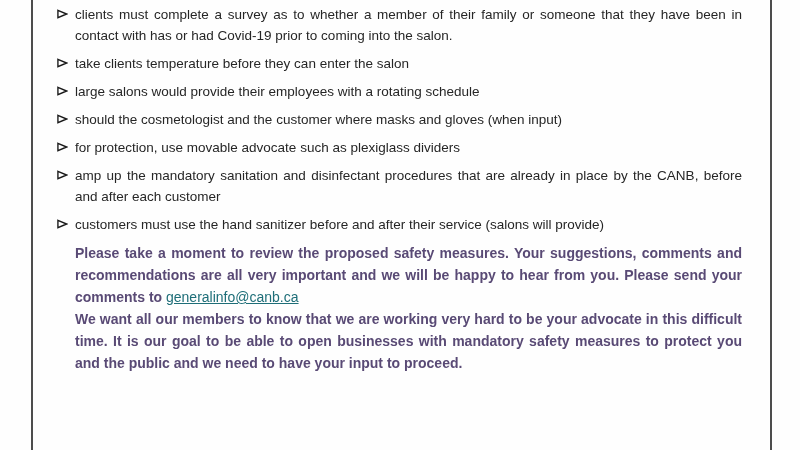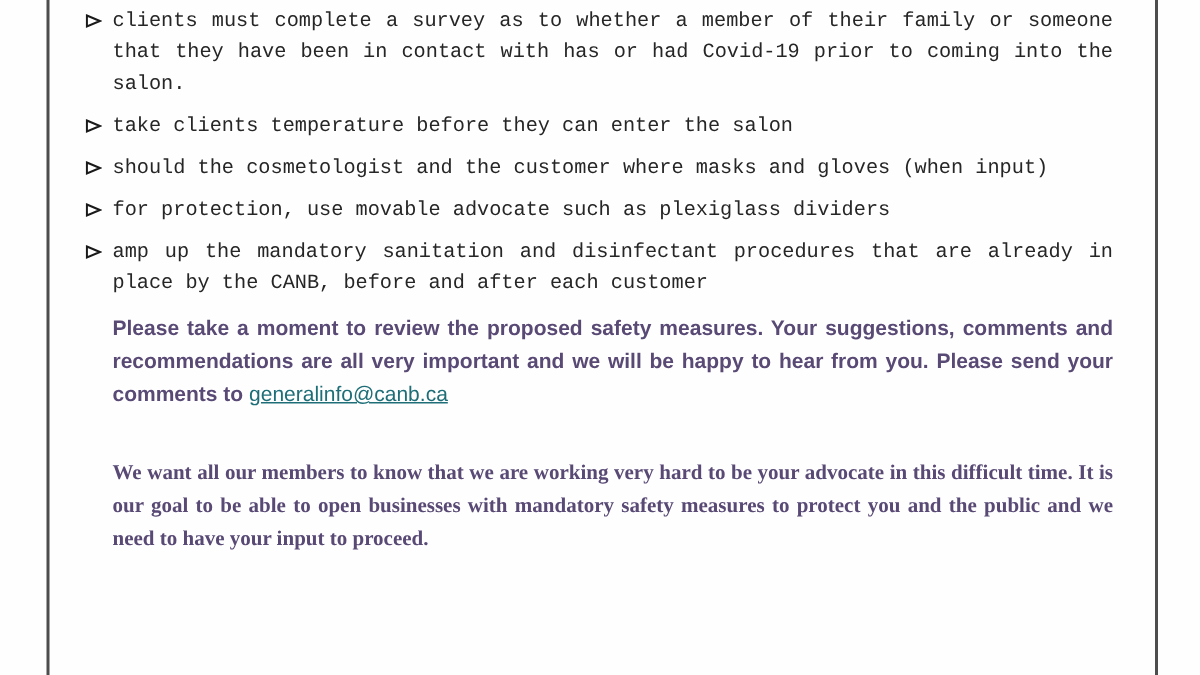--- a/index.html
+++ b/index.html
@@ -46,33 +46,30 @@
   .bullet-marker {
     flex: 0 0 12px;
     padding-top: 4px;
   }
   .bullet-marker svg {
     display: block;
   }
   .bullet-text {
     flex: 1 1 auto;
     text-align: justify;
-    font-family: Liberation Mono, monospace;
   }
   p.purple-para {
     margin: 0 0 0 18px;
     font-size: 14px;
     font-weight: bold;
     line-height: 22px;
     color: var(--accent_purple);
     text-align: justify;
   }
   p.purple-para.closing {
-    margin-top: 32px;
-    font-family: Liberation Serif, serif;
   }
   a.email-link {
     color: var(--link_teal);
     text-decoration: underline;
     font-weight: normal;
     cursor: pointer;
   }
 </style>
 </head>
 <body>
@@ -92,20 +89,28 @@
 
       <li>
         <span class="bullet-marker">
           <svg width="11" height="12" viewBox="0 0 12 12" aria-hidden="true">
             <polygon points="1,2 10.5,6 1,10" fill="#ffffff" stroke="#1a1a1a" stroke-width="1.5" stroke-linejoin="miter"></polygon>
           </svg>
         </span>
         <span class="bullet-text">take clients temperature before they can enter the salon</span>
       </li>
 
+      <li>
+        <span class="bullet-marker">
+          <svg width="11" height="12" viewBox="0 0 12 12" aria-hidden="true">
+            <polygon points="1,2 10.5,6 1,10" fill="#ffffff" stroke="#1a1a1a" stroke-width="1.5" stroke-linejoin="miter"></polygon>
+          </svg>
+        </span>
+        <span class="bullet-text">large salons would provide their employees with a rotating schedule</span>
+      </li>
 
       <li>
         <span class="bullet-marker">
           <svg width="11" height="12" viewBox="0 0 12 12" aria-hidden="true">
             <polygon points="1,2 10.5,6 1,10" fill="#ffffff" stroke="#1a1a1a" stroke-width="1.5" stroke-linejoin="miter"></polygon>
           </svg>
         </span>
         <span class="bullet-text">should the cosmetologist and the customer where masks and gloves (when input)</span>
       </li>
 
@@ -120,20 +125,28 @@
 
       <li>
         <span class="bullet-marker">
           <svg width="11" height="12" viewBox="0 0 12 12" aria-hidden="true">
             <polygon points="1,2 10.5,6 1,10" fill="#ffffff" stroke="#1a1a1a" stroke-width="1.5" stroke-linejoin="miter"></polygon>
           </svg>
         </span>
         <span class="bullet-text">amp up the mandatory sanitation and disinfectant procedures that are already in place by the CANB, before and after each customer</span>
       </li>
 
+      <li>
+        <span class="bullet-marker">
+          <svg width="11" height="12" viewBox="0 0 12 12" aria-hidden="true">
+            <polygon points="1,2 10.5,6 1,10" fill="#ffffff" stroke="#1a1a1a" stroke-width="1.5" stroke-linejoin="miter"></polygon>
+          </svg>
+        </span>
+        <span class="bullet-text">customers must use the hand sanitizer before and after their service (salons will provide)</span>
+      </li>
 
     </ul>
 
   <p class="purple-para"><span>Please take a moment to review the proposed safety measures. Your suggestions, comments and recommendations are all very important and we will be happy to hear from you. Please send your comments to </span><a class="email-link" href="#">generalinfo@canb.ca</a></p>
 
   <p class="purple-para closing">We want all our members to know that we are working very hard to be your advocate in this difficult time. It is our goal to be able to open businesses with mandatory safety measures to protect you and the public and we need to have your input to proceed.</p>
 
 </div>
 
 </body></html>

